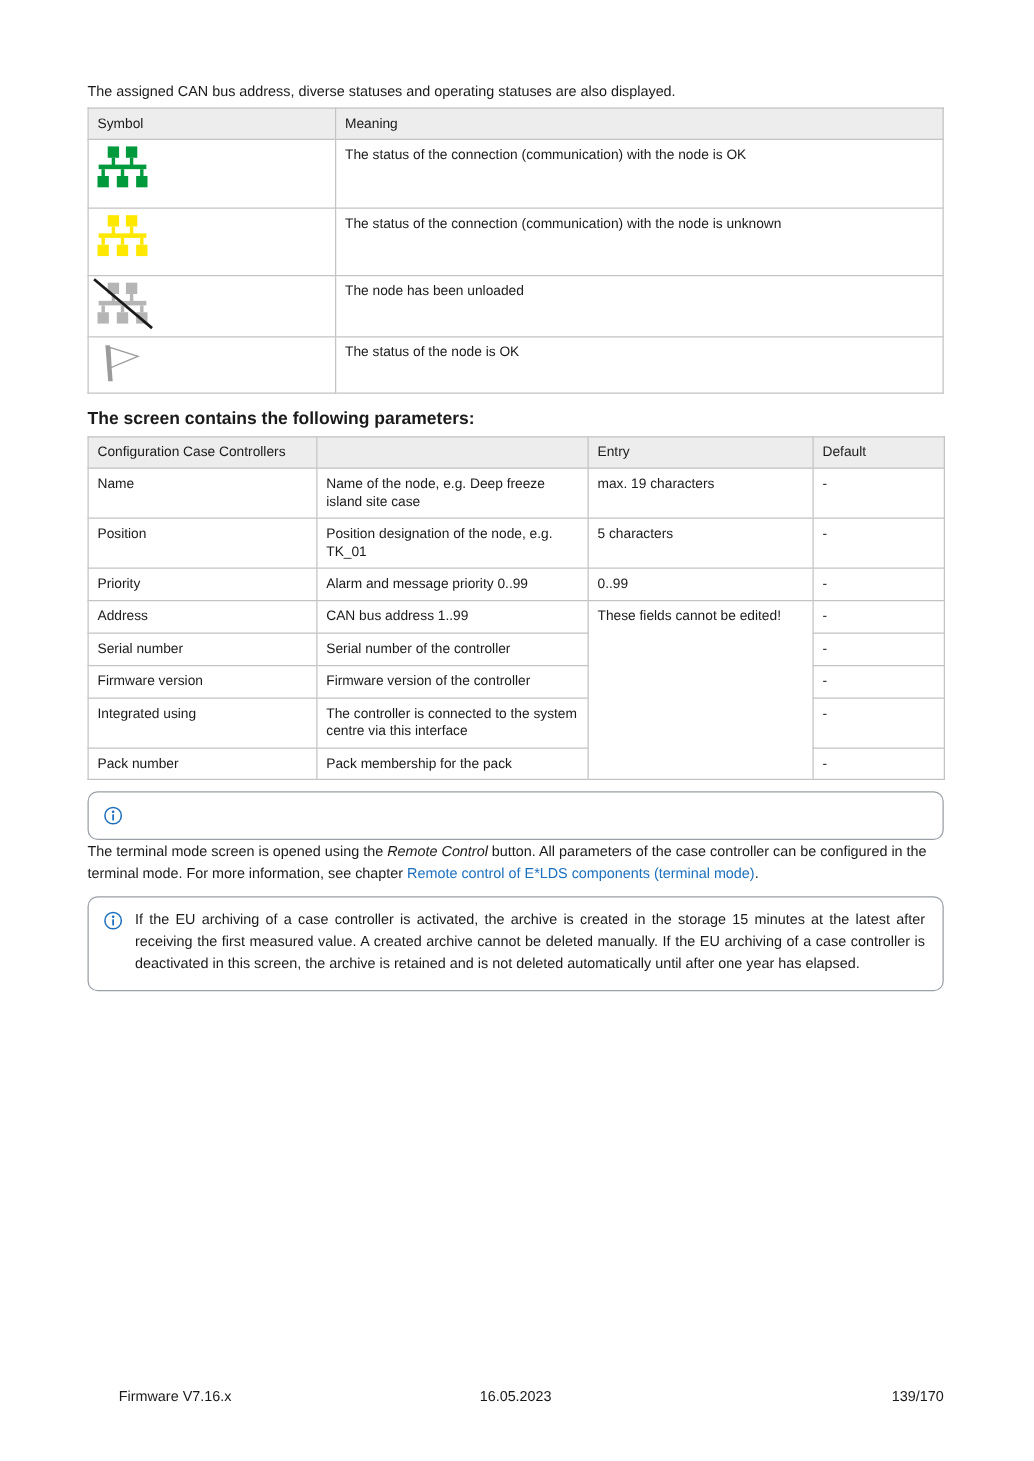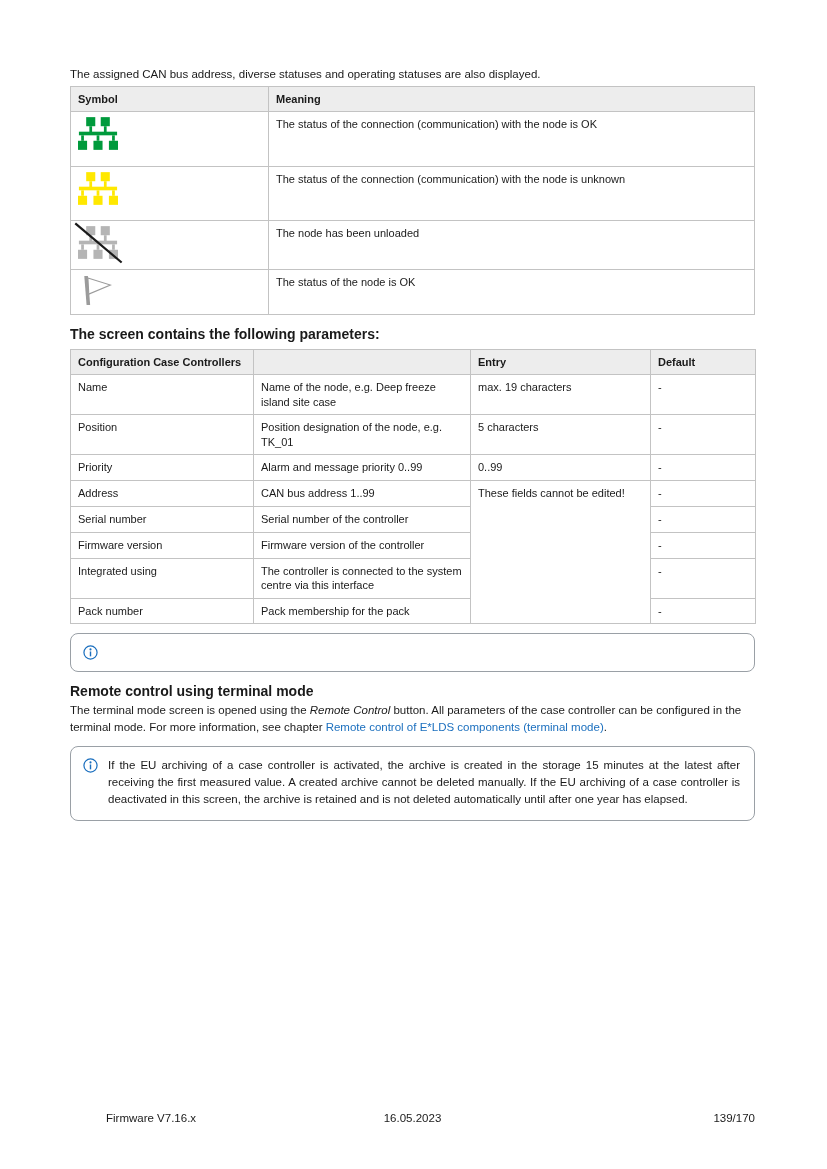--- a/index.html
+++ b/index.html
@@ -7,39 +7,39 @@
   body { font-family:"Liberation Sans", sans-serif; color:#1a1a1a; }
   .page { position:relative; width:827px; height:1169px; background:#fff; overflow:hidden; }
   .content { width:685px; margin-left:70px; }
 
   .logo { padding-top:40px; font-size:36px; font-weight:bold; letter-spacing:-1px; line-height:1; }
 
   .intro { margin-top:67px; font-size:11.5px; line-height:1.3; }
 
   table.tbl { border-collapse:collapse; width:685px; margin-top:4px; font-size:11px; table-layout:fixed; }
   table.tbl th, table.tbl td { border:1px solid #c3c3c3; vertical-align:top; text-align:left; padding:5px 7px; line-height:1.32; }
-  table.tbl thead th { background:#ededed; font-weight:bold; }
+  table.tbl thead th { background:#ededed; font-weight:normal; }
   td.icon-cell { padding:8px 0 0 10px; }
 
   svg.sym { overflow:visible; display:block; }
   .icon-wrap svg { color:var(--c, #000); fill:currentColor; }
 
   .section-heading { margin-top:10px; font-size:14px; font-weight:bold; line-height:1.3; }
 
   table.params { margin-top:5px; }
 
   .info-box { margin-top:9px; width:685px; border:1px solid #9aa0a6; border-radius:8px; padding:10px 14px 11px 12px; display:flex; gap:10px; background:#fff; }
   .info-box .info-icon { flex:0 0 auto; margin-top:1px; }
   .info-box p { font-size:11.5px; line-height:1.52; text-align:justify; }
 
   .body-text { margin-top:2px; font-size:11.5px; line-height:1.48; }
   .body-text a { text-decoration:none; cursor:pointer; }
 
   .footer { position:absolute; left:70px; top:1112px; width:685px; font-size:11.5px; }
-  .footer .f-left { position:absolute; left:12px;padding-left:24px; }
+  .footer .f-left { position:absolute; left:1px;padding-left:24px; }
   .footer .f-center { position:absolute; left:50%; transform:translateX(-50%); }
   .footer .f-right { position:absolute; right:0; }
 </style>
 </head>
 <body>
 
 <svg width="0" height="0" style="position:absolute" aria-hidden="true">
   <defs>
     <g id="net-sym">
       <rect x="9" y="0" width="10" height="10"></rect>
@@ -194,21 +194,20 @@
     </table>
 
     <div class="info-box">
       <span class="info-icon" style="color: rgb(27, 111, 190);">
         <svg class="sym" viewBox="0 0 16 16" width="15" height="15">
             <use href="#info-sym"></use>
           </svg>
       </span>
     </div>
 
-    <h3 class="section-heading">Remote control using terminal mode</h3>
 
     <p class="body-text">
       <span>The terminal mode screen is opened using the </span><i>Remote Control</i><span> button. All parameters of the case controller can be configured in the terminal mode. For more information, see chapter </span><a style="color: rgb(27, 111, 190);">Remote control of E*LDS components (terminal mode)</a><span>.</span>
     </p>
 
     <div class="info-box">
       <span class="info-icon" style="color: rgb(27, 111, 190);">
         <svg class="sym" viewBox="0 0 16 16" width="15" height="15">
             <use href="#info-sym"></use>
           </svg>

